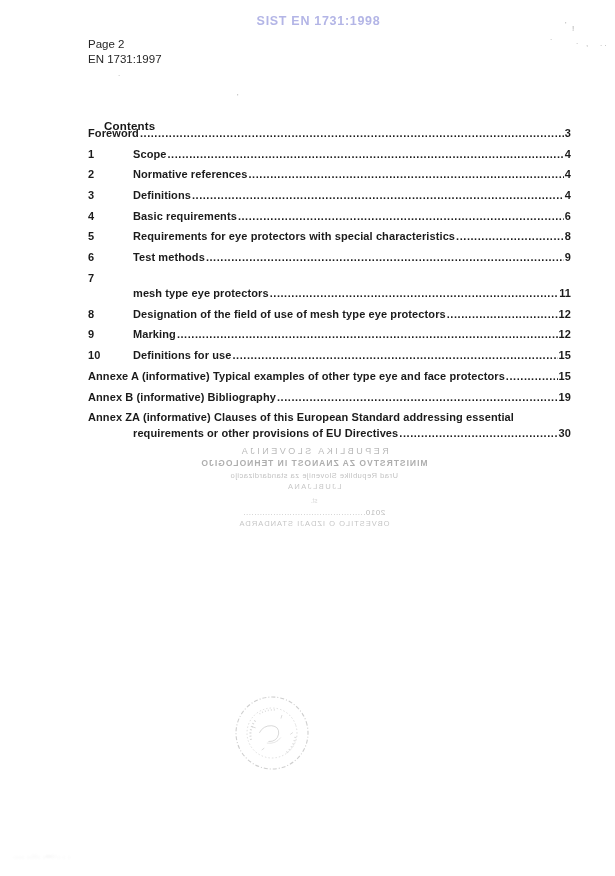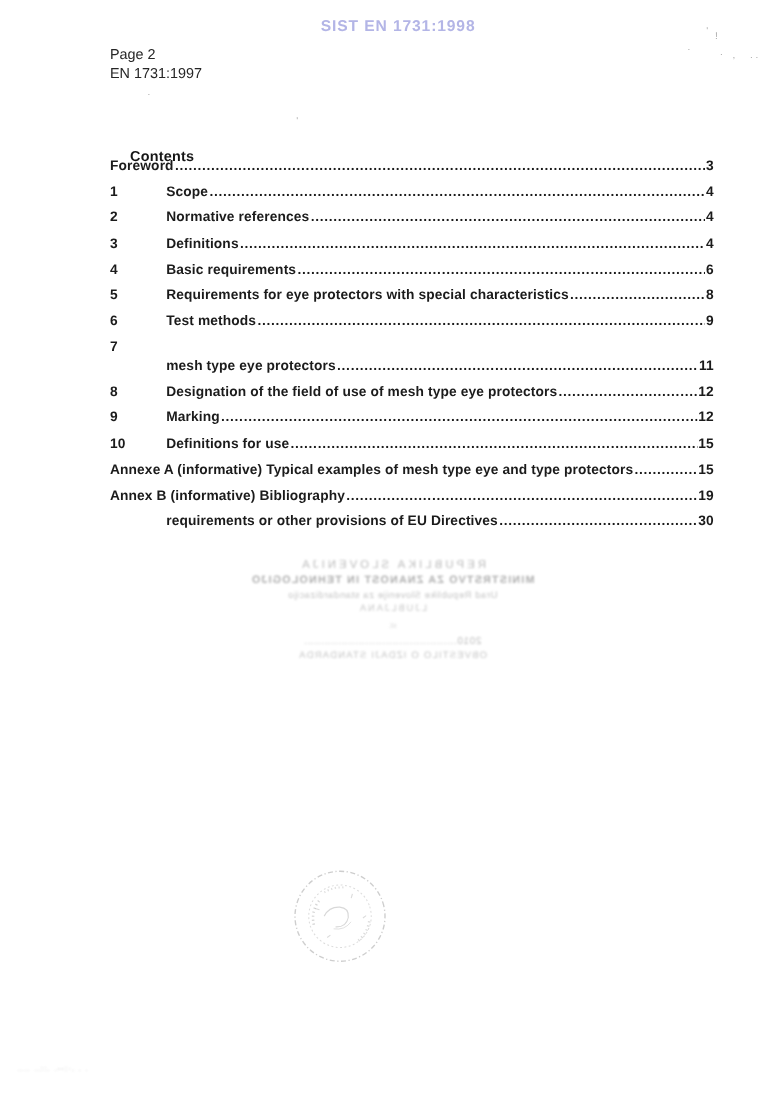--- a/index.html
+++ b/index.html
@@ -183,33 +183,36 @@
       <div class="toc-entry">
         <div class="toc-line">
           <span class="toc-num">10</span>
           <span class="toc-text">Definitions for use</span>
           <span class="leader"></span>
           <span class="page-num">15</span>
         </div>
       </div>
       <div class="toc-entry">
         <div class="toc-line">
-          <span class="toc-text">Annexe A (informative) Typical examples of mesh type eye and type protectors</span>
+          <span class="toc-text">Annexe A (informative) Typical examples of other type eye and face protectors</span>
           <span class="leader"></span>
           <span class="page-num">15</span>
         </div>
       </div>
       <div class="toc-entry">
         <div class="toc-line">
           <span class="toc-text">Annex B (informative) Bibliography</span>
           <span class="leader"></span>
           <span class="page-num">19</span>
         </div>
       </div>
       <div class="toc-entry">
+        <div class="toc-line">
+          <span class="toc-text">Annex ZA (informative) Clauses of this European Standard addressing essential</span>
+        </div>
         <div class="toc-line">
           <span class="toc-num"></span>
           <span class="toc-text">requirements or other provisions of EU Directives</span>
           <span class="leader"></span>
           <span class="page-num">30</span>
         </div>
       </div>
     </div>
 
   <div class="ghost-stamp" id="ghost">

